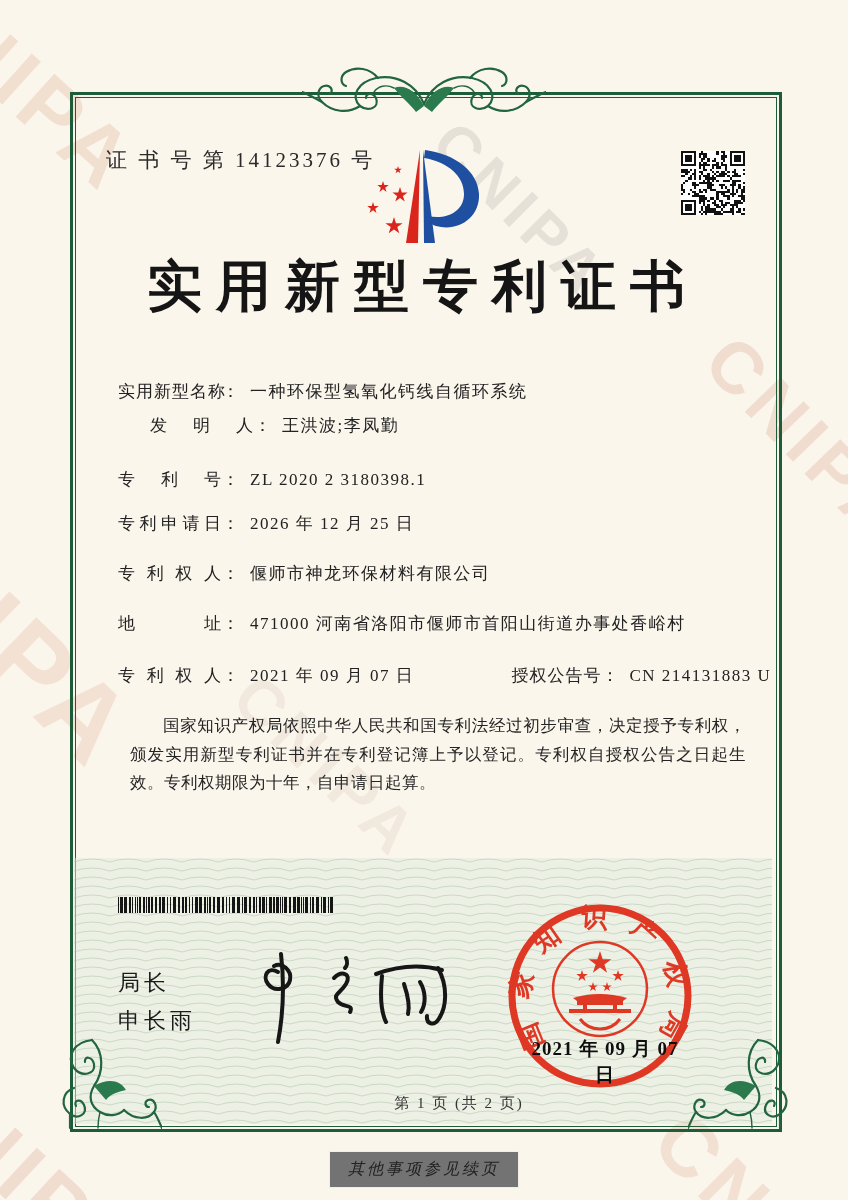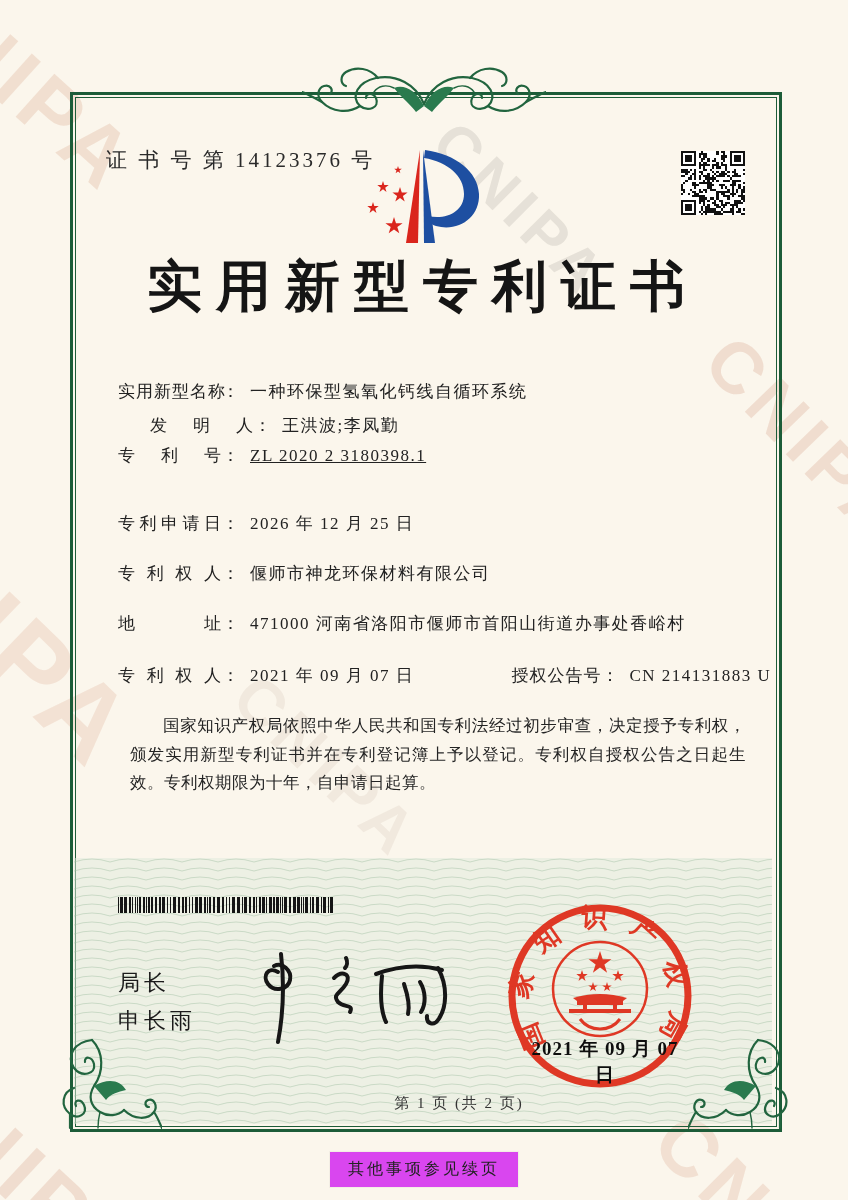--- a/index.html
+++ b/index.html
@@ -26,23 +26,23 @@
   .body-text p{margin:12px;text-indent:2em;}
   .wavezone{left:74px;top:858px;width:698px;height:266px;z-index:2;}
   .barcode{left:118px;top:897px;width:218px;height:16px;z-index:3;}
   .signer{left:118px;font-size:22px;letter-spacing:4px;color:#1b1b1b;z-index:3;}
   .signature{left:248px;top:950px;z-index:3;}
   .seal{left:505px;top:901px;z-index:3;opacity:.93;}
   .sealdate{left:520px;top:1036px;width:170px;text-align:center;font-size:19px;
             font-weight:600;letter-spacing:1px;color:#0e0e0e;z-index:4;}
   .pageno{left:70px;top:1094px;width:706px;text-align:center;font-size:15px;
           letter-spacing:2px;color:#333;z-index:3;margin-left:36px;}
-  .contbox{left:50%;top:1152px;transform:translateX(-50%);background:#d946ef;
+  .contbox{left:50%;top:1152px;transform:translateX(-50%);background:#737373;
            padding:7px 18px;font-size:16px;letter-spacing:3px;color:#222;z-index:3;
-           box-shadow:0 0 0 1px rgba(0,0,0,0.03);}
+           box-shadow:0 0 0 1px rgba(0,0,0,0.03);font-style:italic;}
   .ornament{z-index:4;}
 </style>
 </head>
 <body>
 
 <div class="page">
 
   <div class="wm" style="left:-60px;top:-55px;font-size:84px;transform:rotate(42deg);color:rgba(226,186,164,.38);">CNIPA</div>
   <div class="wm" style="left:468px;top:108px;font-size:60px;transform:rotate(45deg);color:rgba(168,162,156,.25);">CNIPA</div>
   <div class="wm" style="left:748px;top:320px;font-size:72px;transform:rotate(46deg);color:rgba(226,186,164,.40);">CNIPA</div>
@@ -420,21 +420,21 @@
     </svg>
 
   <div class="abs title z2">实用新型专利证书</div>
 
   <div class="abs frow z2" style="top:380px;">
     <span class="flabel">实用新型名称</span><span class="fcolon">：</span><span class="fvalue">一种环保型氢氧化钙线自循环系统</span>
   </div>
   <div class="abs frow z2" style="top:414px;margin-left:32px;">
     <span class="flabel">发明人</span><span class="fcolon">：</span><span class="fvalue">王洪波;李凤勤</span>
   </div>
-  <div class="abs frow z2" style="top:444px;text-decoration:underline;">
+  <div class="abs frow z2" style="top:468px;">
     <span class="flabel">专利号</span><span class="fcolon">：</span><span class="fvalue">ZL 2020 2 3180398.1</span>
   </div>
   <div class="abs frow z2" style="top:512px;">
     <span class="flabel">专利申请日</span><span class="fcolon">：</span><span class="fvalue">2026 年 12 月 25 日</span>
   </div>
   <div class="abs frow z2" style="top:562px;">
     <span class="flabel">专利权人</span><span class="fcolon">：</span><span class="fvalue">偃师市神龙环保材料有限公司</span>
   </div>
   <div class="abs frow z2" style="top:612px;">
     <span class="flabel">地址</span><span class="fcolon">：</span><span class="fvalue">471000  河南省洛阳市偃师市首阳山街道办事处香峪村</span>

